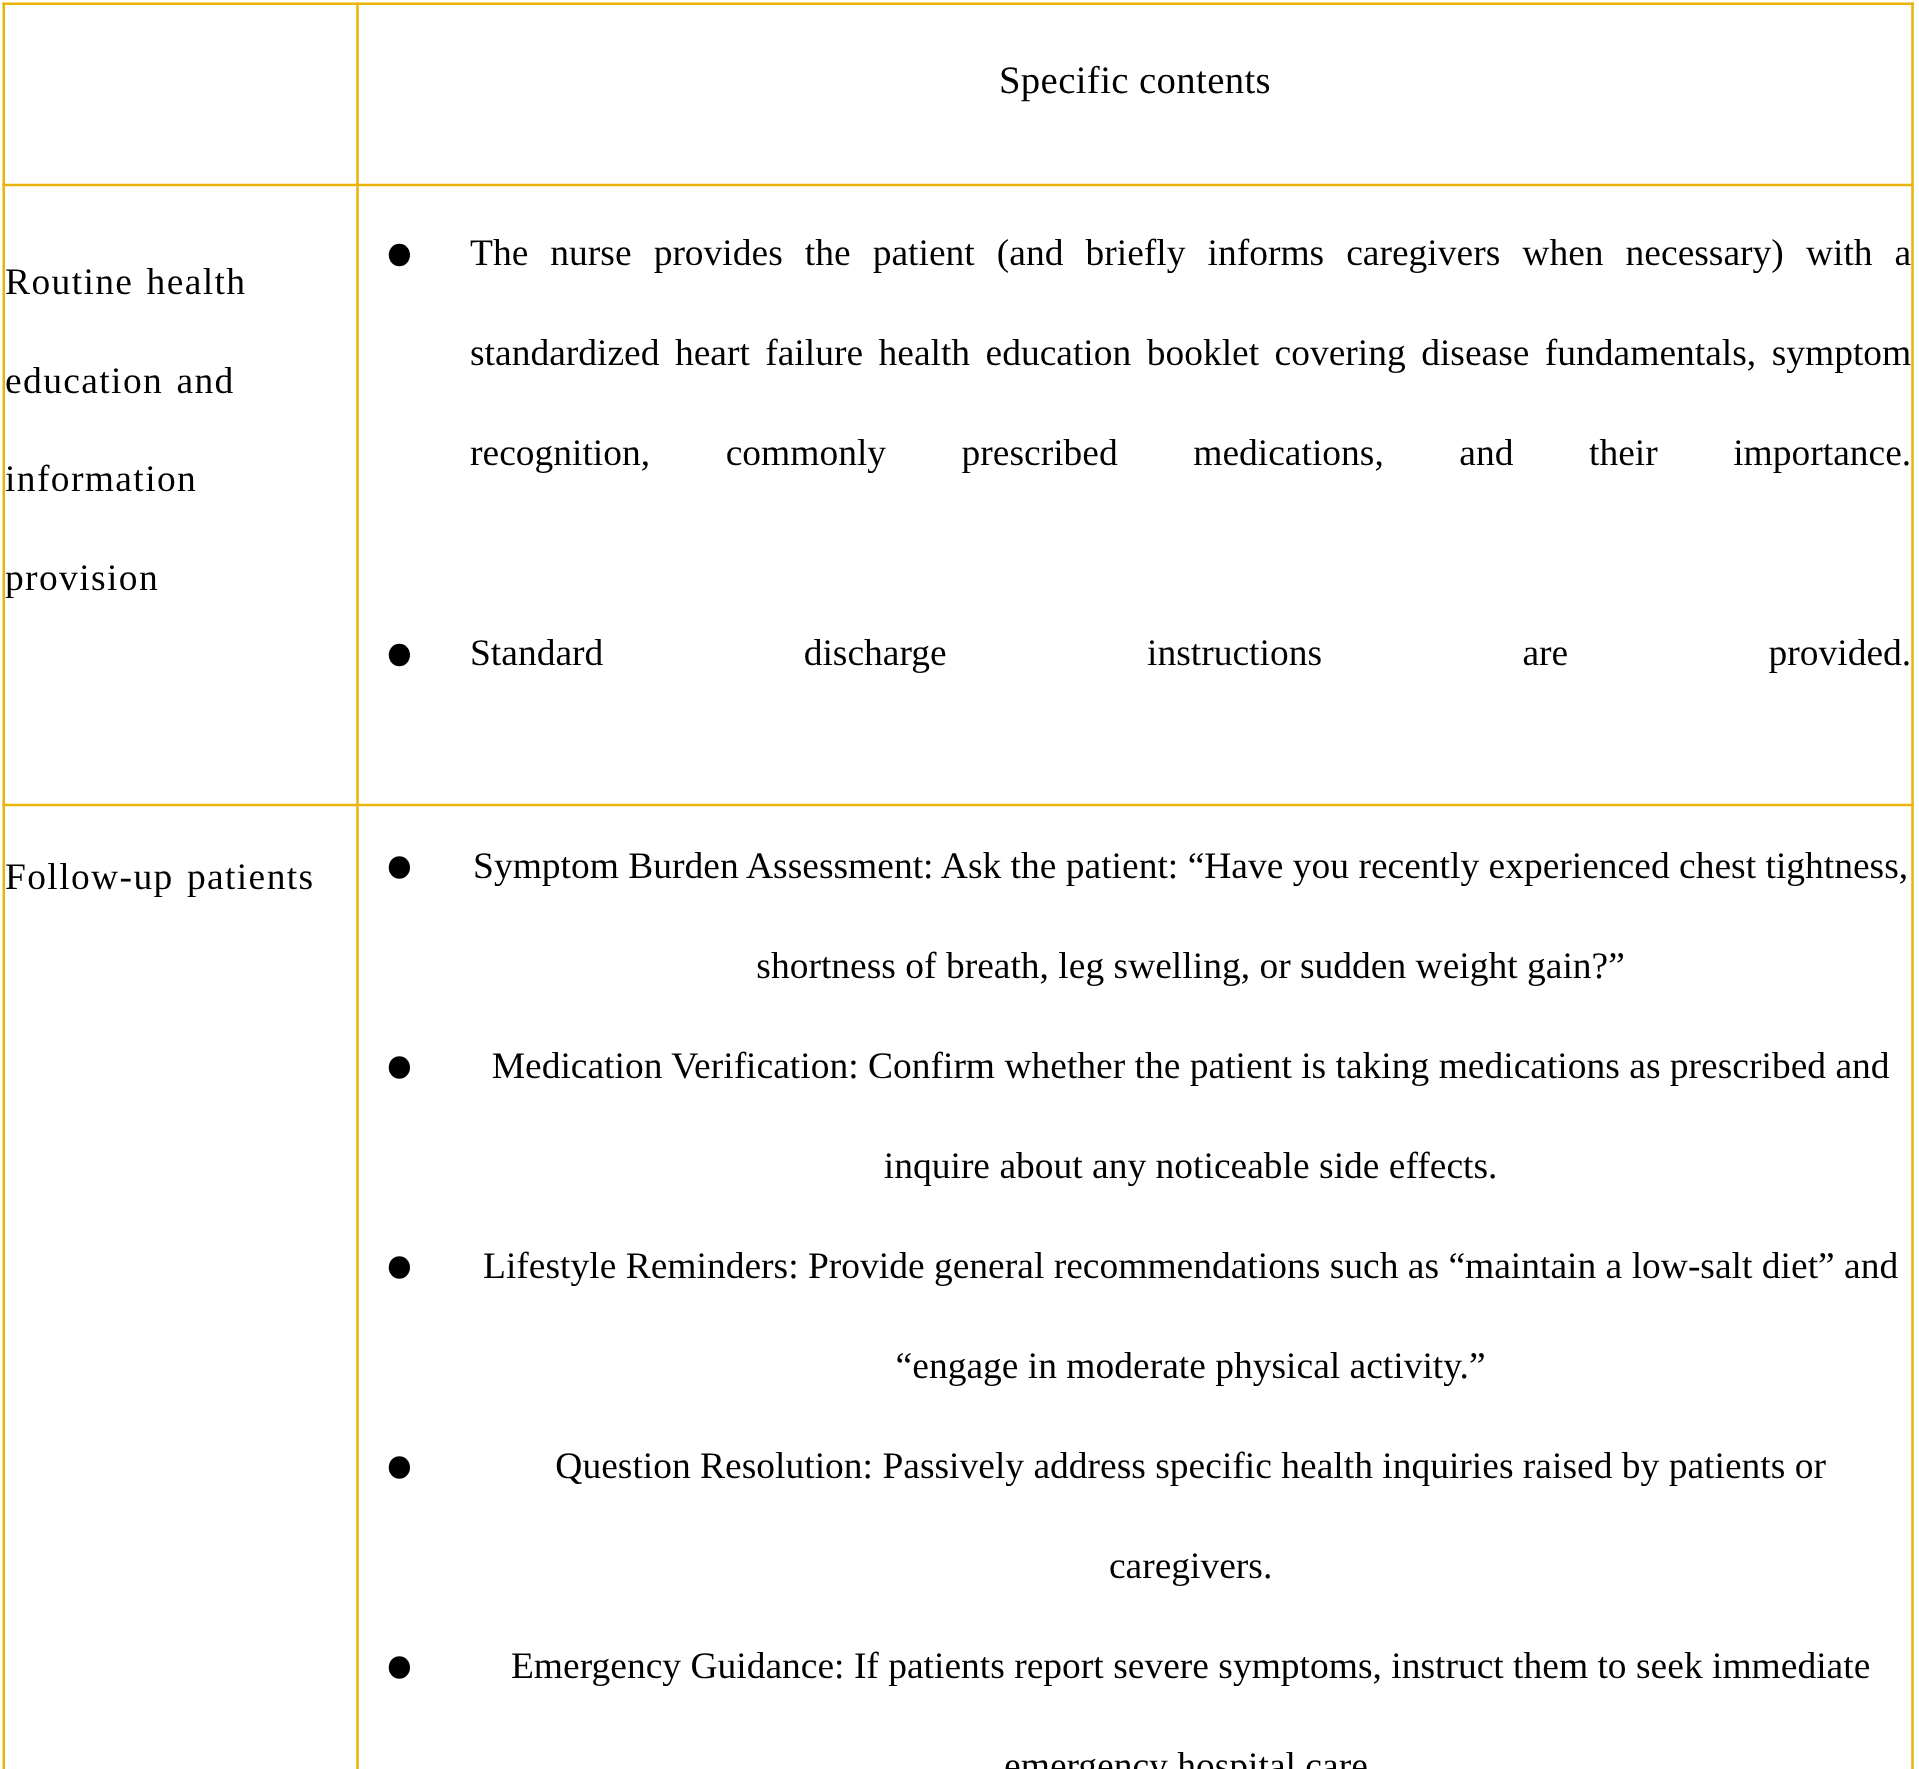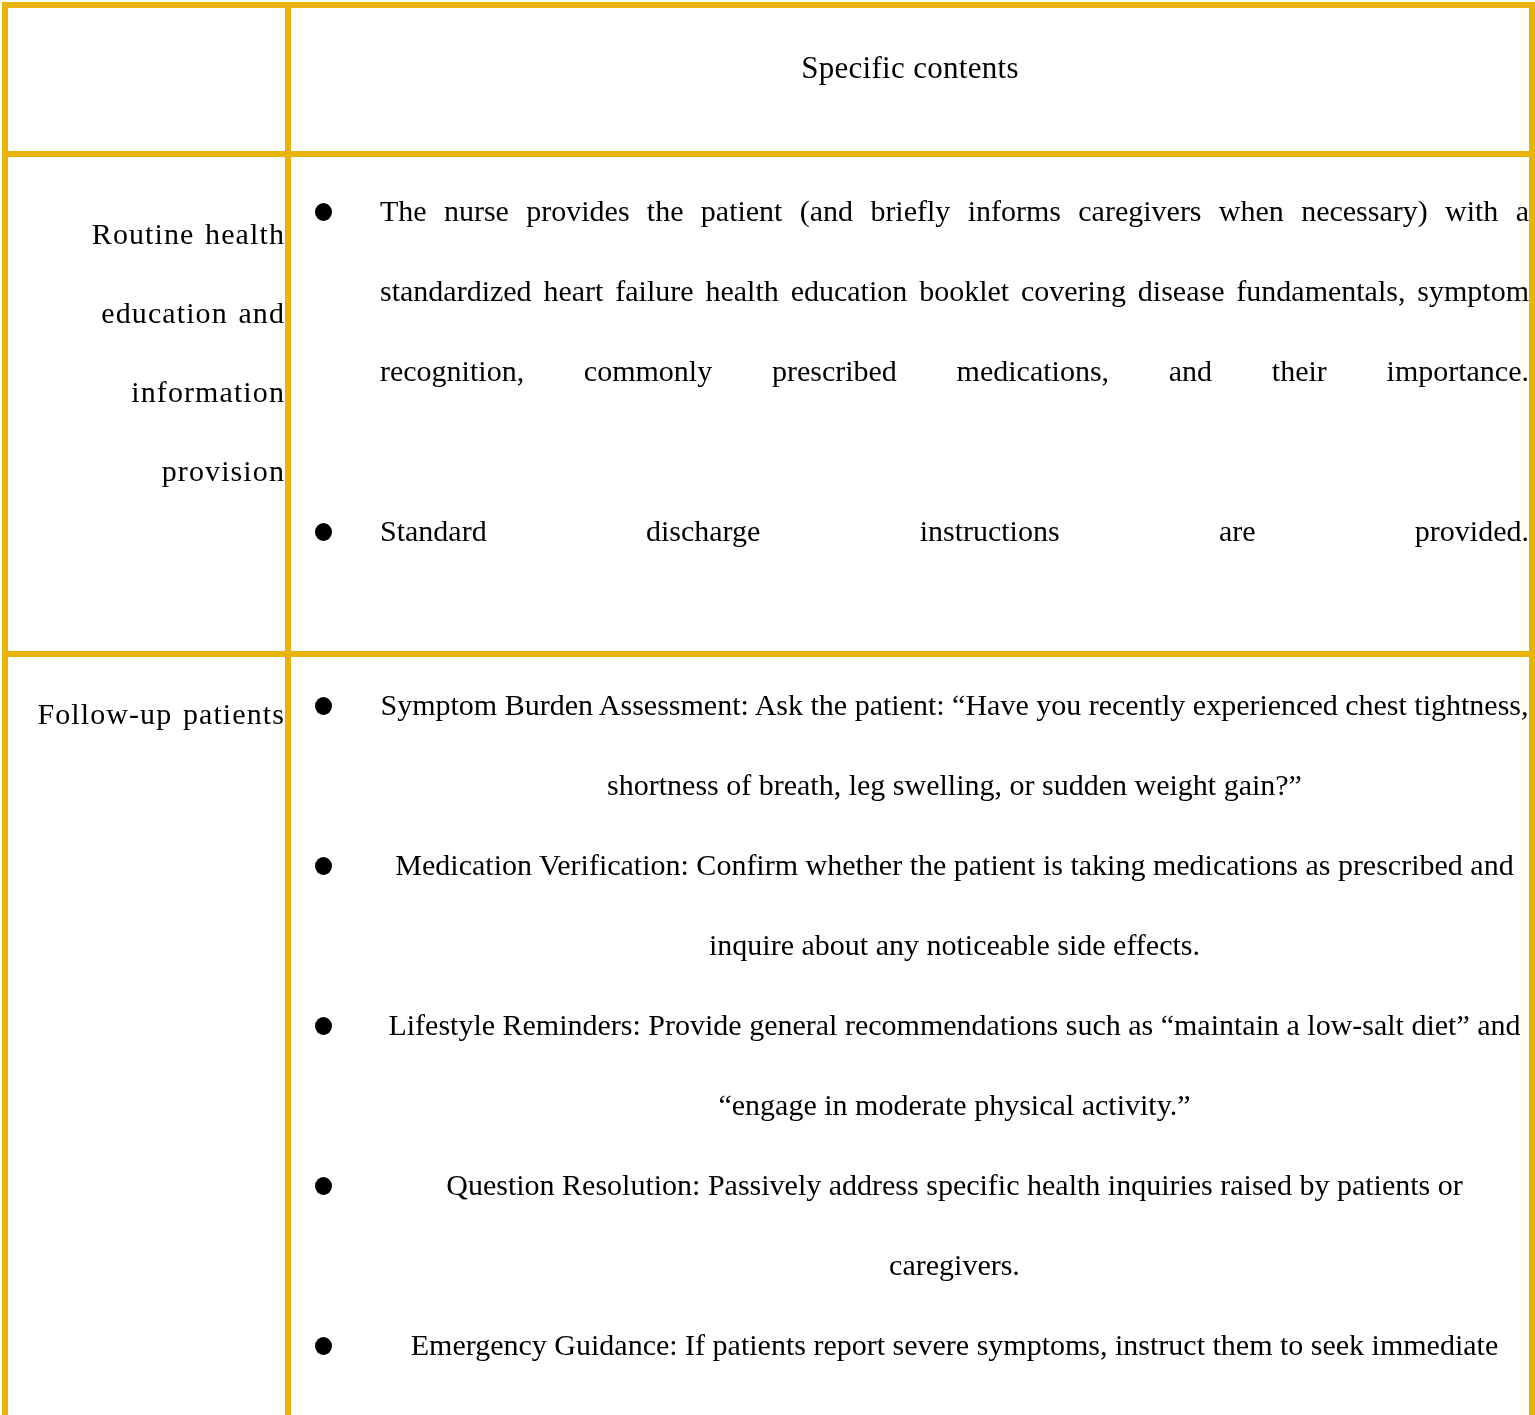--- a/index.html
+++ b/index.html
@@ -23,21 +23,21 @@
     height: 1407px;
   }
 
   table.content-table {
     border-collapse: collapse;
     width: 1527px;
     table-layout: fixed;
   }
 
   table.content-table td {
-    border: 6px solid #eab308;
+    border: 2px solid #eab308;
     vertical-align: top;
     padding: 0;
   }
 
   col.col-label { width: 283px; }
   col.col-content { width: 1244px; }
 
   
   .hdr-row td { height: 143px; }
 
@@ -57,21 +57,20 @@
   
   .label-cell {
     padding: 0 10px 0 14px;
   }
   .label-text {
     display: block;
     font-size: 30px;
     line-height: 79px;
     letter-spacing: 1.1px;
     word-spacing: 2px;
-    text-align: right;
   }
   .label-cell.row1 .label-text { padding-top: 37px; }
   .label-cell.row2 .label-text { padding-top: 17px; }
 
   
   .content-cell {
     padding: 0 14px 0 0;
   }
 
   ul.bullet-list {

